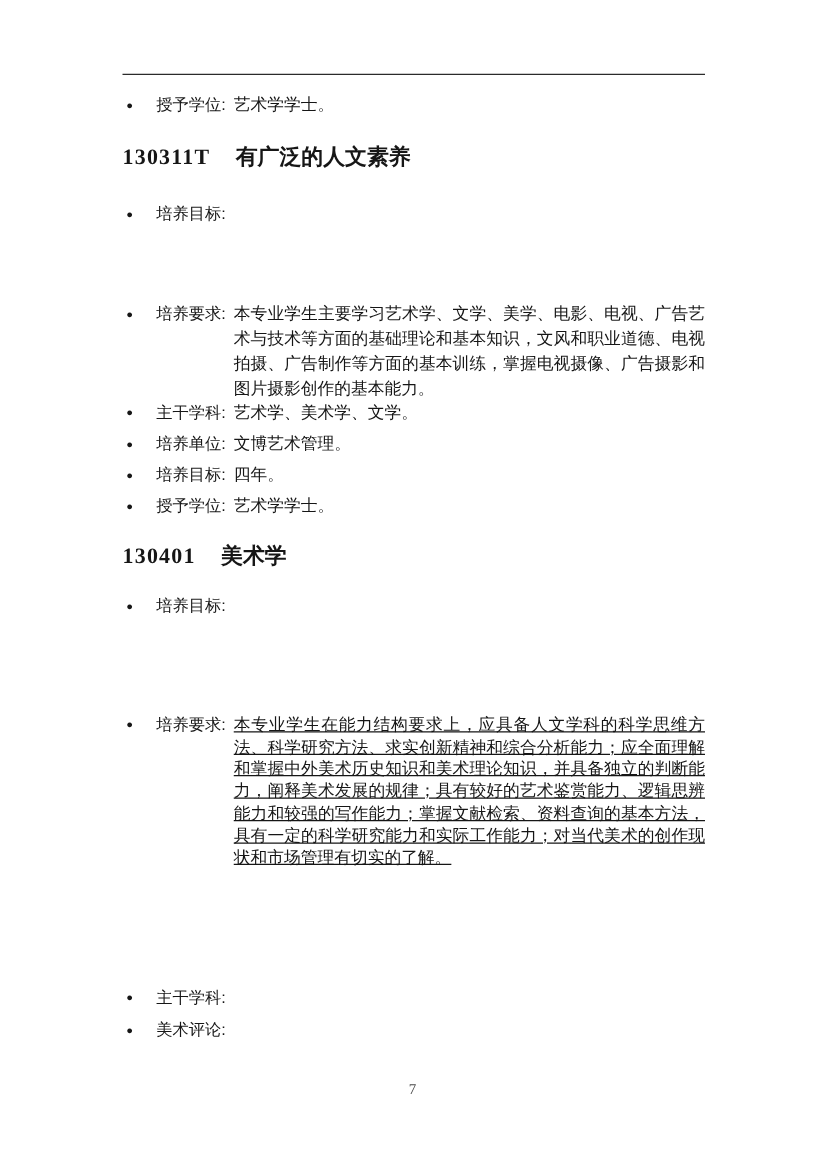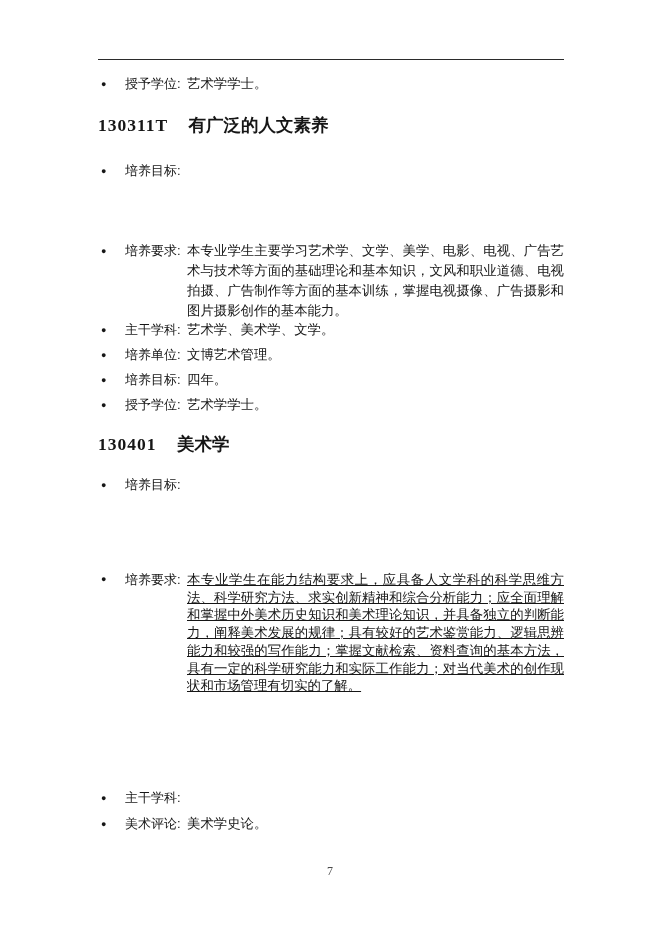--- a/index.html
+++ b/index.html
@@ -158,18 +158,17 @@
   </div>
 
   <div class="item" style="top:788px">
     <span class="bullet">●</span>
     <span class="label">主干学科:</span>
   </div>
 
   <div class="item" style="top:814px">
     <span class="bullet">●</span>
     <span class="label">美术评论:</span>
-    <div class="text">美术学史论。</div>
   </div>
 
   <div class="footer">7</div>
 
 </div>
 
 </body></html>

